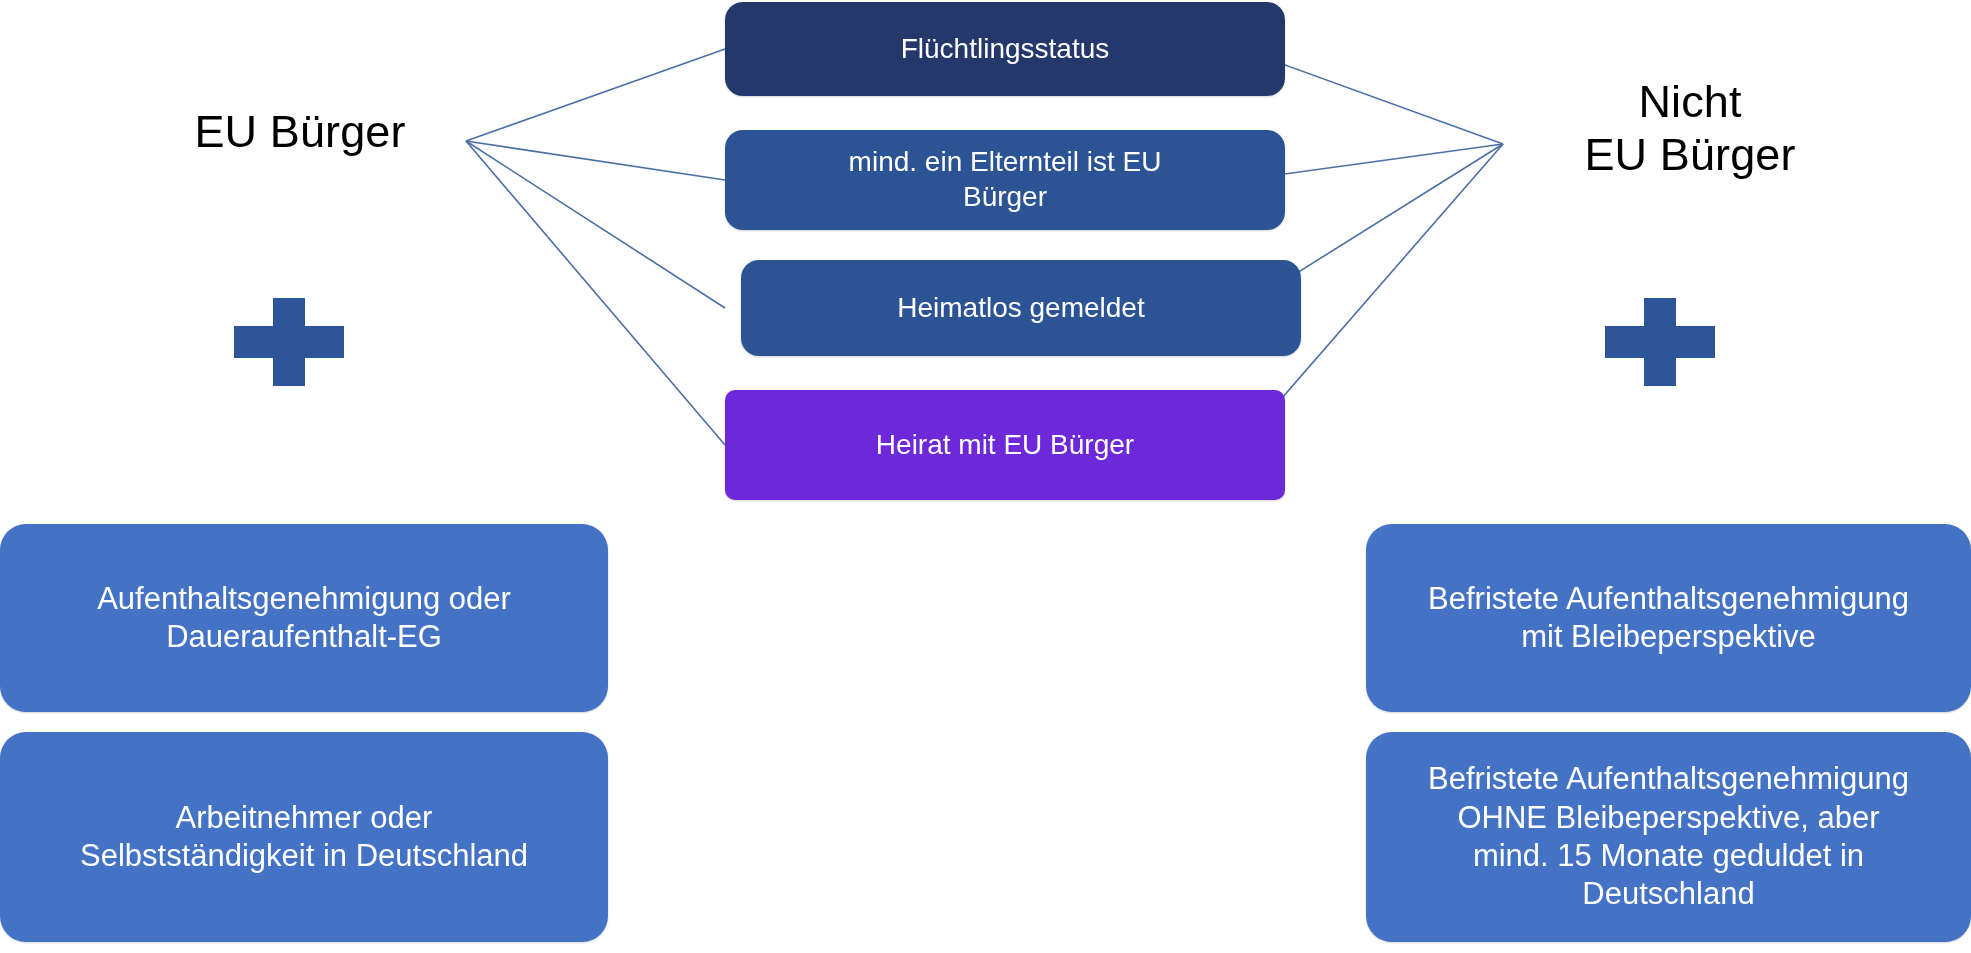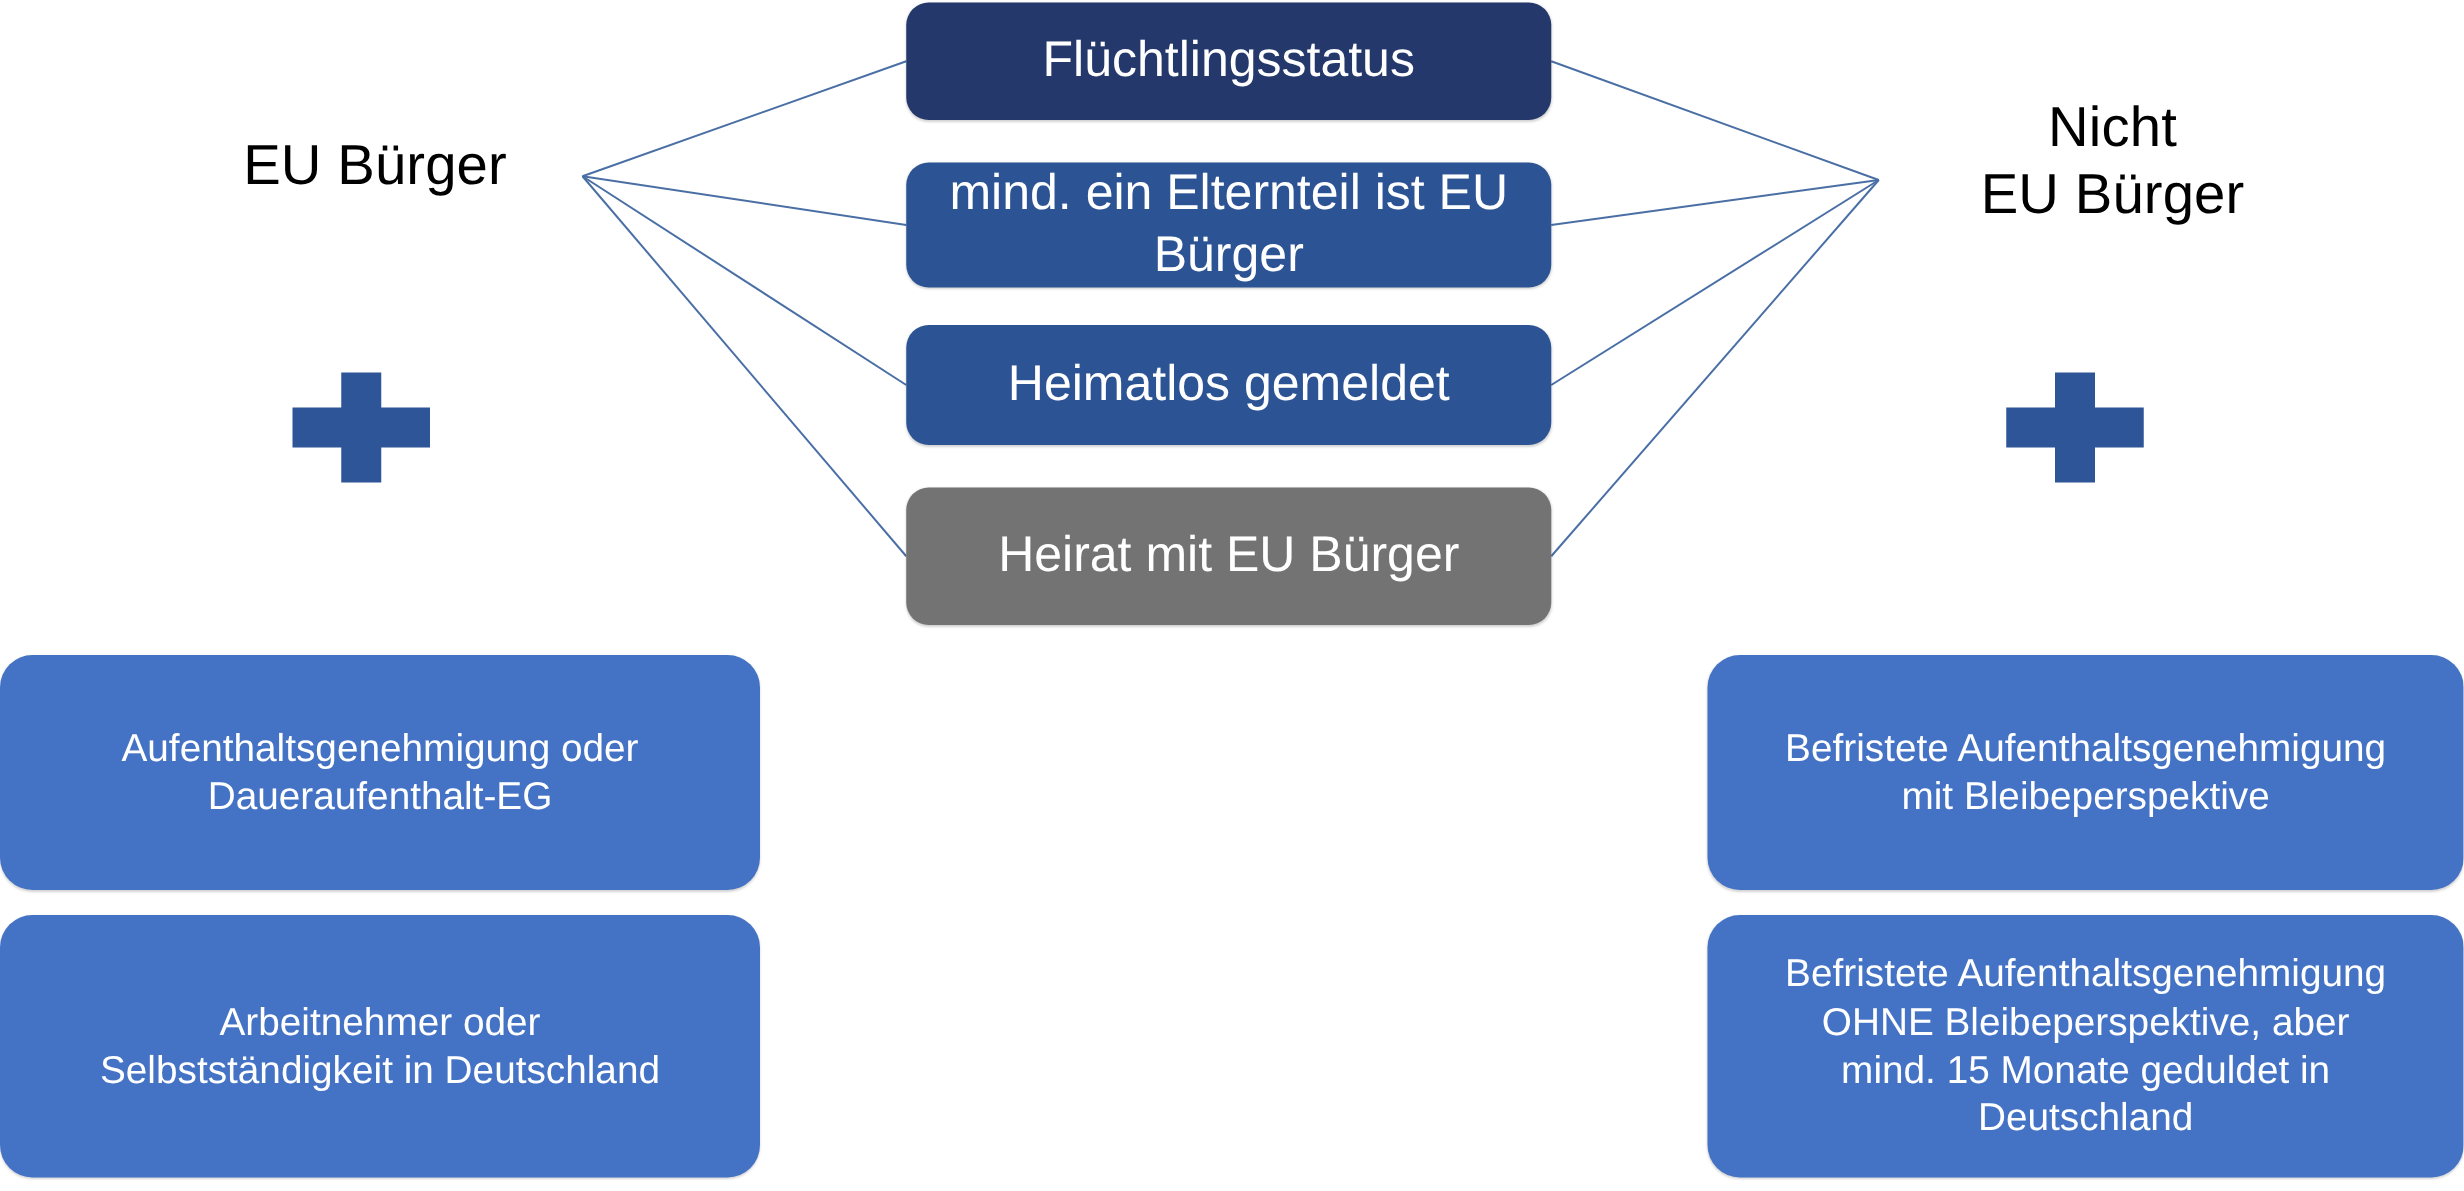--- a/index.html
+++ b/index.html
@@ -89,26 +89,26 @@
     text-align: center;
     padding: 6px 20px;
     line-height: 1.24;
     white-space: pre-line;
     box-shadow: 0 1px 2px rgba(0,0,0,0.18);
   }
 
   
   .box-center {
     left: 725px;
-    width: 516px;
-    font-size: 40px;
+    width: 560px;
+    font-size: 28px;
   }
   #box-refugee   { top: 2px;   height: 94px;  background: #24386B; }
   #box-parent    { top: 130px; height: 100px; background: #2C5494; }
-  #box-stateless { top: 260px; height: 96px;  background: #2C5494; }
+  #box-stateless { top: 260px; height: 96px;  background: #2C5494; margin-left: 16px; }
   #box-marriage  { top: 390px; height: 110px; background: #4472C4; }
 
   
   .box-bottom {
     background: #4472C4;
     font-size: 31px;
     border-radius: 26px;
   }
   #box-left-1  { left: 0px;    top: 524px; width: 608px; height: 188px; }
   #box-left-2  { left: 0px;    top: 732px; width: 608px; height: 210px; }
@@ -149,21 +149,21 @@
     <div class="bar-v" style="background: rgb(46, 85, 152);"></div>
   </div>
 
   <div class="box box-center" id="box-refugee" style="background: rgb(36, 56, 107);">Flüchtlingsstatus</div>
 
   <div class="box box-center" id="box-parent" style="background: rgb(44, 84, 148); text-align: center;">mind. ein Elternteil ist EU
 Bürger</div>
 
   <div class="box box-center" id="box-stateless" style="background: rgb(44, 84, 148);">Heimatlos gemeldet</div>
 
-  <div class="box box-center" id="box-marriage" style="background: #737373;">Heirat mit EU Bürger</div>
+  <div class="box box-center" id="box-marriage" style="background: #6d28d9; border-radius: 10px;">Heirat mit EU Bürger</div>
 
   <div class="box box-bottom" id="box-left-1" style="background: rgb(68, 114, 196);">Aufenthaltsgenehmigung oder
 Daueraufenthalt-EG</div>
 
   <div class="box box-bottom" id="box-left-2" style="background: rgb(68, 114, 196); padding-left: 20px;">Arbeitnehmer oder
 Selbstständigkeit in Deutschland</div>
 
   <div class="box box-bottom" id="box-right-1" style="background: rgb(68, 114, 196);">Befristete Aufenthaltsgenehmigung
 mit Bleibeperspektive</div>
 

